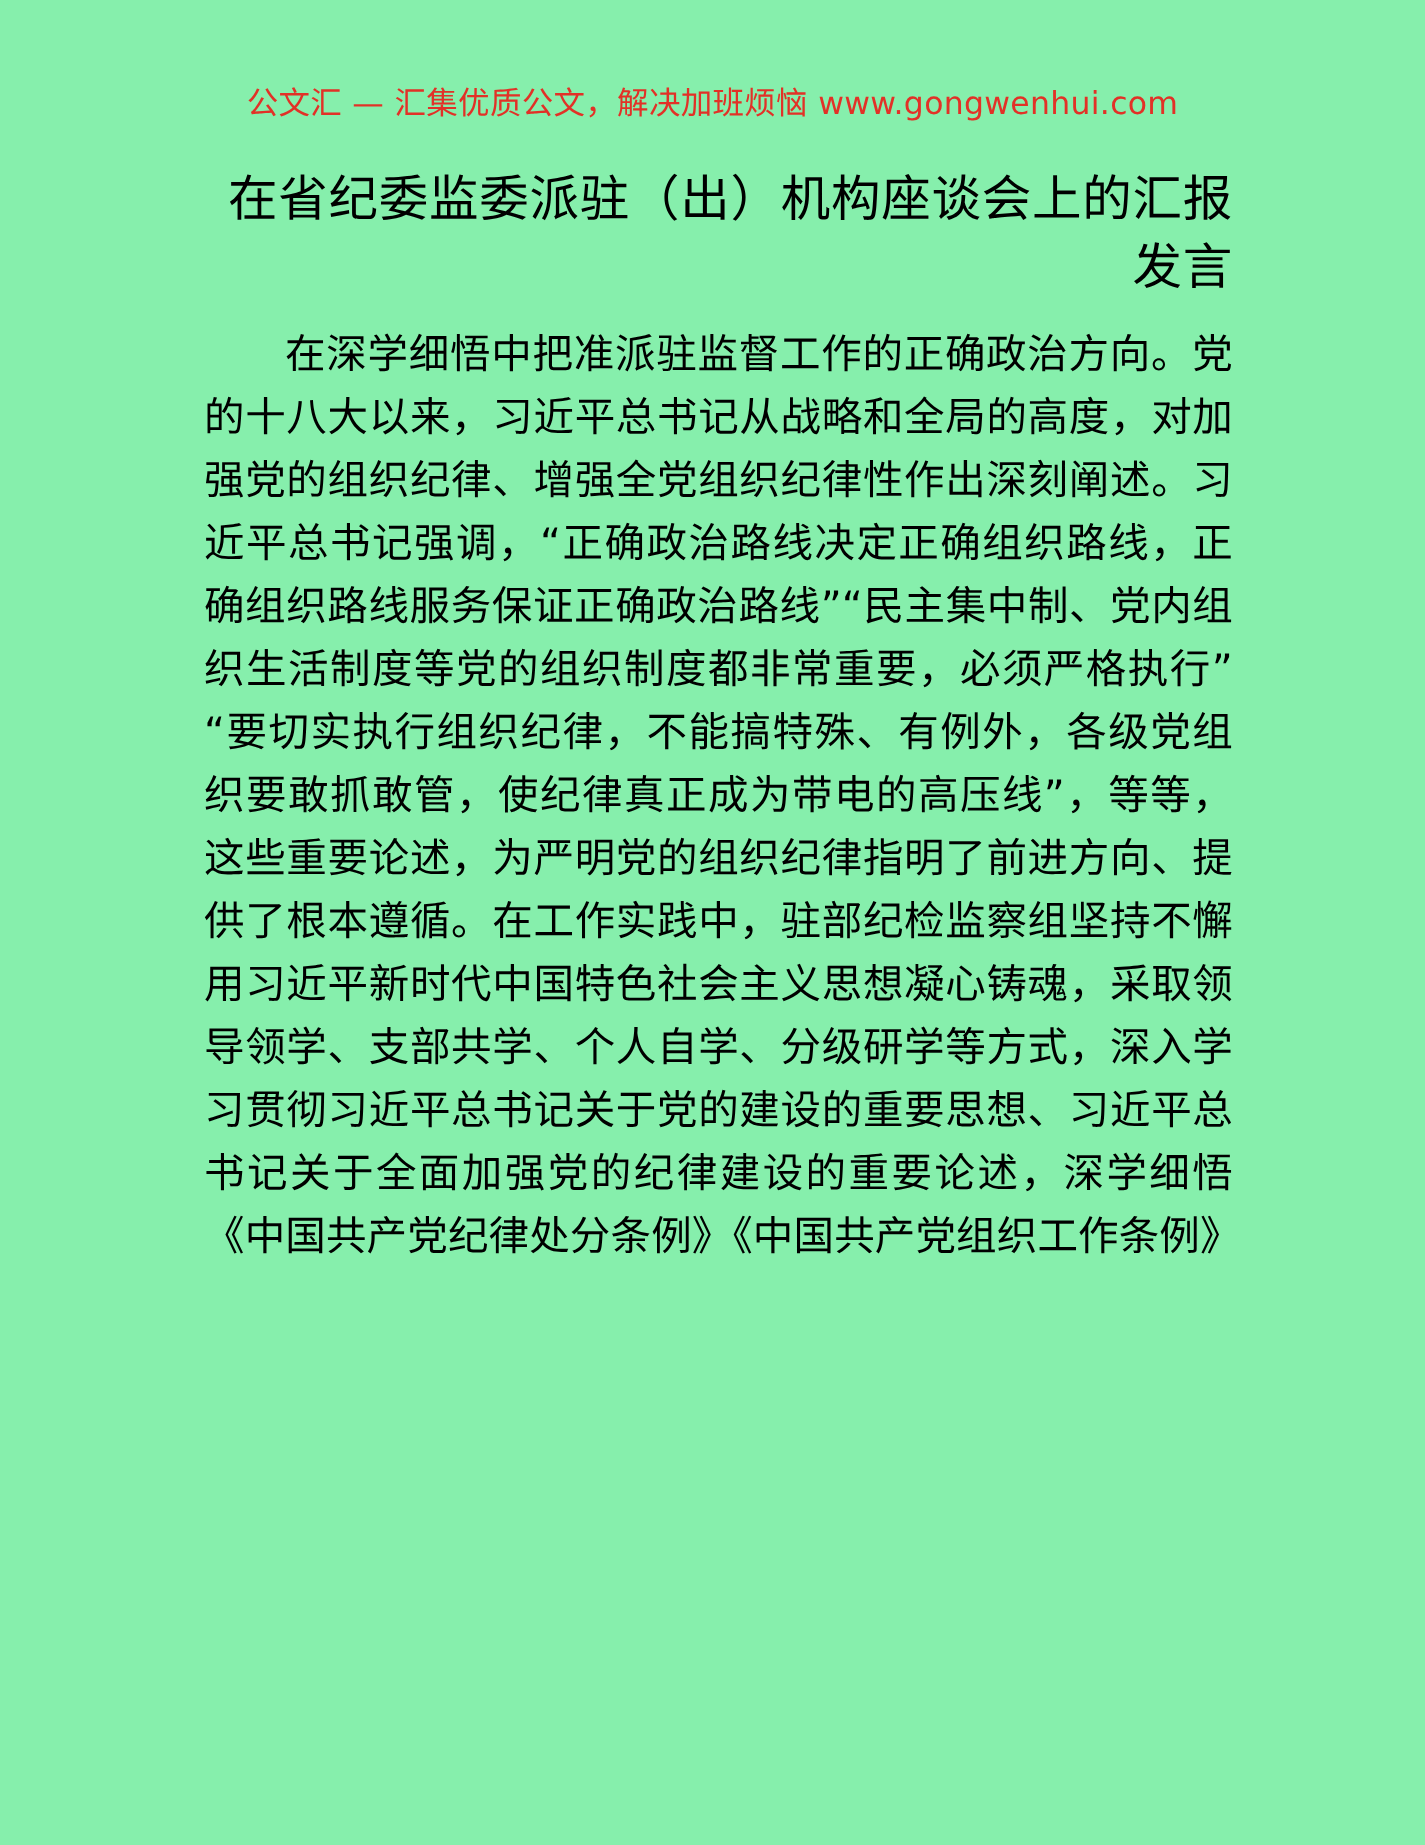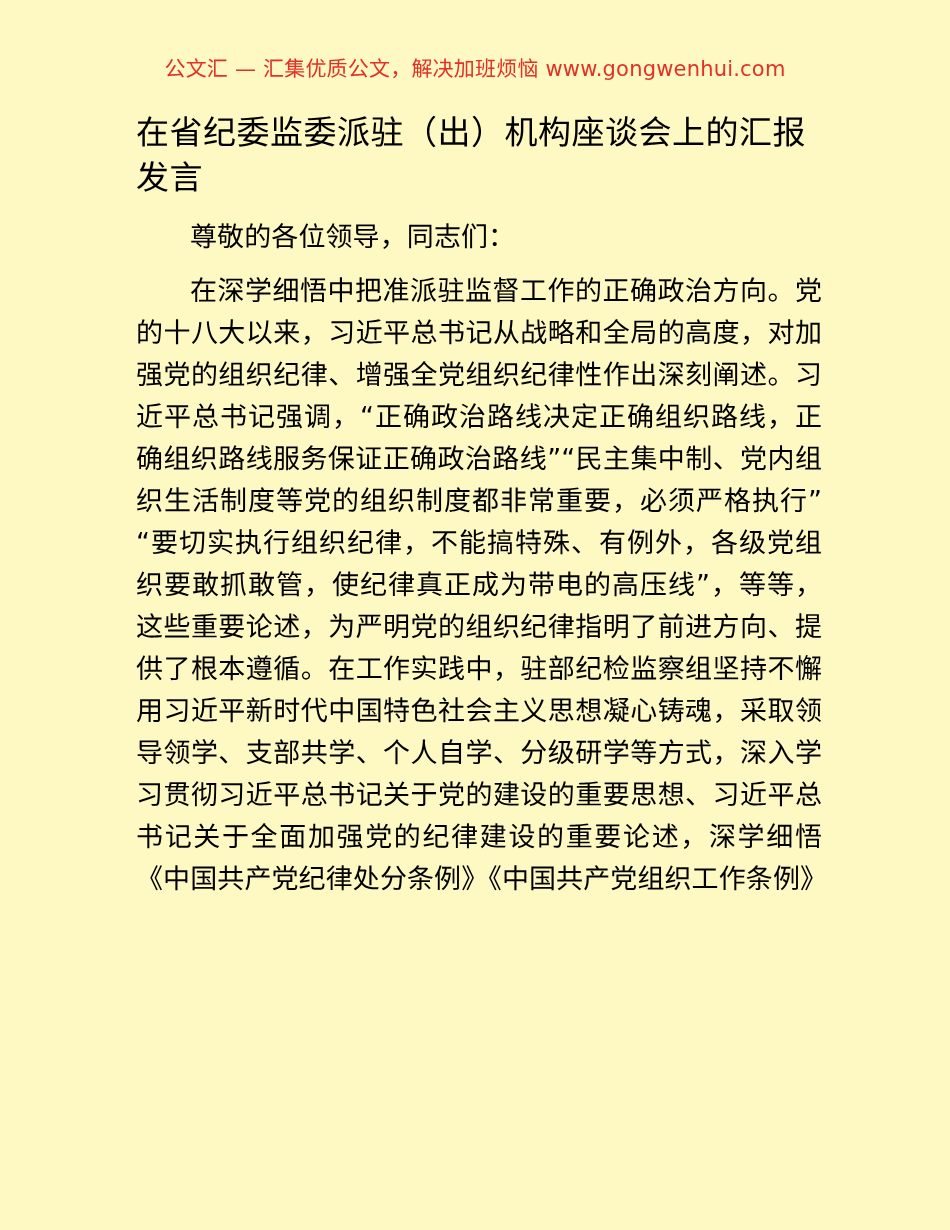--- a/index.html
+++ b/index.html
@@ -14,21 +14,21 @@
     overflow: hidden;
     font-family: "DejaVu Sans", "Liberation Sans", sans-serif;
     color: #000000;
     -webkit-font-smoothing: antialiased;
   }
 
   .page {
     position: relative;
     width: 950px;
     height: 1230px;
-    background: #fef9c3;
+    background: #86efac;
     box-sizing: border-box;
   }
 
   
   .watermark {
     position: absolute;
     left: 0;
     top: 54px;
     width: 950px;
     text-align: center;
@@ -47,21 +47,21 @@
   .doc {
     position: absolute;
     left: 136px;
     top: 110px;
     width: 686px;
   }
 
   .doc-title {
     font-size: 33px;
     line-height: 45px;
-    text-align: left;
+    text-align: right;
     font-weight: normal;
     margin: 0 0 16px 0;
     letter-spacing: 0.5px;
   }
 
   .para {
     font-size: 27px;
     line-height: 42px;
     text-align: justify;
     text-justify: inter-ideograph;
@@ -84,20 +84,19 @@
 
   <div class="watermark" style="color: rgb(226, 49, 39);">
     <span class="wm-brand">公文汇 — 汇集优质公文，解决加班烦恼</span>
     <span class="wm-url">www.gongwenhui.com</span>
   </div>
 
   <div class="doc">
 
     <h1 class="doc-title">在省纪委监委派驻（出）机构座谈会上的汇报发言</h1>
 
-    <p class="para para-salutation">尊敬的各位领导，同志们：</p>
 
 
     <p class="para">在深学细悟中把准派驻监督工作的正确政治方向。党的十八大以来，习近平总书记从战略和全局的高度，对加强党的组织纪律、增强全党组织纪律性作出深刻阐述。习近平总书记强调，“正确政治路线决定正确组织路线，正确组织路线服务保证正确政治路线”“民主集中制、党内组织生活制度等党的组织制度都非常重要，必须严格执行”“要切实执行组织纪律，不能搞特殊、有例外，各级党组织要敢抓敢管，使纪律真正成为带电的高压线”，等等，这些重要论述，为严明党的组织纪律指明了前进方向、提供了根本遵循。在工作实践中，驻部纪检监察组坚持不懈用习近平新时代中国特色社会主义思想凝心铸魂，采取领导领学、支部共学、个人自学、分级研学等方式，深入学习贯彻习近平总书记关于党的建设的重要思想、习近平总书记关于全面加强党的纪律建设的重要论述，深学细悟《中国共产党纪律处分条例》《中国共产党组织工作条例》</p>
 
   </div>
 
 </div>
 
 </body></html>

